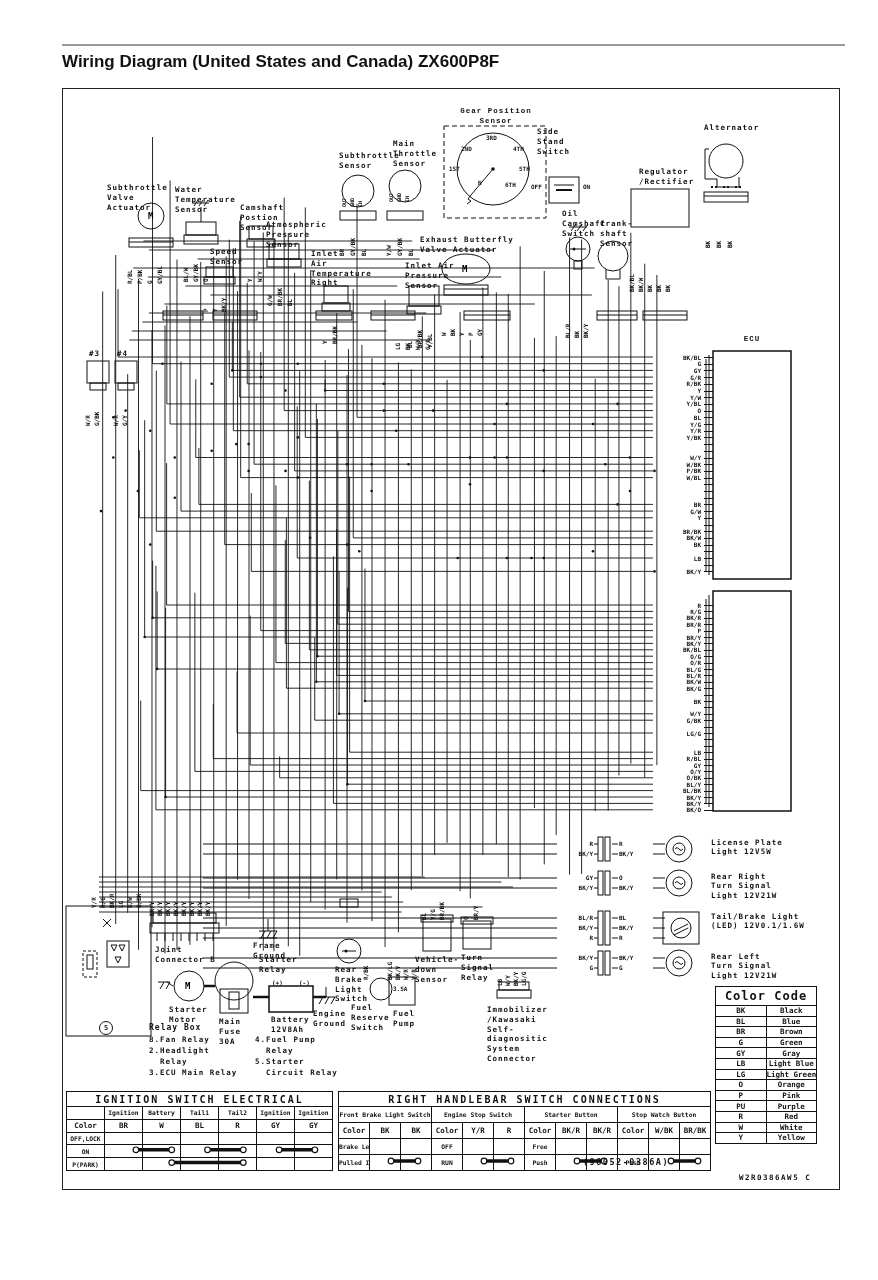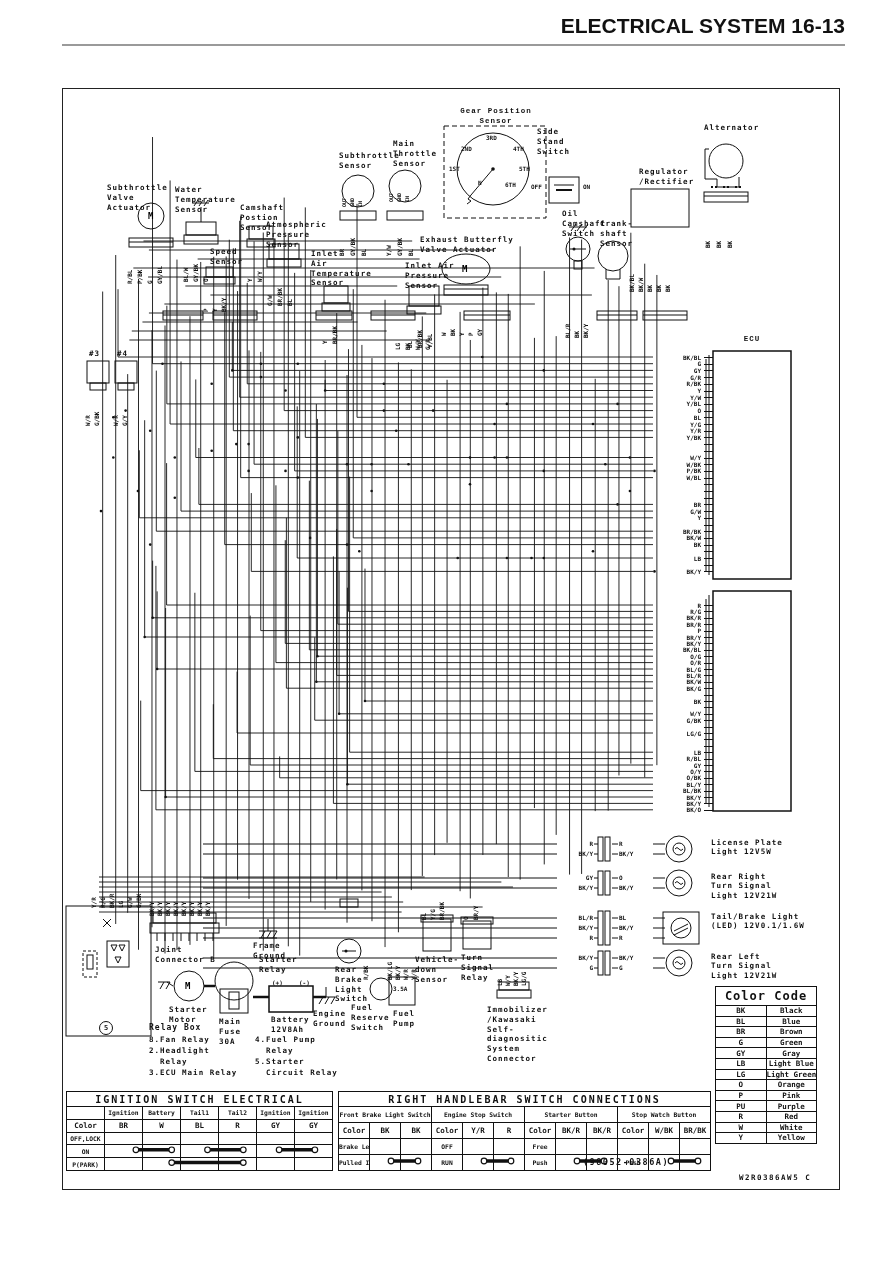--- a/index.html
+++ b/index.html
@@ -28,22 +28,22 @@
   .linksvg{position:absolute;pointer-events:none;z-index:7;}
   .foot{position:absolute;font:bold 8.5px "DejaVu Sans Mono",monospace;letter-spacing:1.5px;z-index:6;}
   .circ5{position:absolute;width:12px;height:12px;border:1px solid #111;border-radius:50%;
          font:bold 7px/12px "DejaVu Sans Mono",monospace;text-align:center;z-index:5;}
   .term{position:absolute;font:bold 6px "DejaVu Sans Mono",monospace;z-index:5;}
 </style>
 </head>
 <body>
 
 <div class="page">
-  <div class="page-title">ELECTRICAL SYSTEM 16-13</div>
   <div class="hrule"></div>
+  <div class="diagram-title">Wiring Diagram (United States and Canada) ZX600P8F</div>
 
   <div class="diagram">
     <svg class="layer" id="mesh">
         <line x1="55.019017951580715" y1="268" x2="590" y2="268" stroke="#111" stroke-width="0.9"></line>
         <line x1="55.019017951580715" y1="268" x2="55.019017951580715" y2="200.20157584380505" stroke="#111" stroke-width="0.9"></line>
         <line x1="89.51982046432776" y1="274.7" x2="590" y2="274.7" stroke="#111" stroke-width="0.9"></line>
         <line x1="89.51982046432776" y1="274.7" x2="89.51982046432776" y2="48.02466448035523" stroke="#111" stroke-width="0.9"></line>
         <line x1="169.3184173287064" y1="281.4" x2="590" y2="281.4" stroke="#111" stroke-width="0.9"></line>
         <line x1="169.3184173287064" y1="281.4" x2="169.3184173287064" y2="232.85656263591397" stroke="#111" stroke-width="0.9"></line>
         <circle cx="169.3184173287064" cy="281.4" r="1.3" fill="#111"></circle>
@@ -441,21 +441,21 @@
 Postion
 Sensor</div>
     <div class="lbl" style="left:203px;top:131px">Atmospheric
 Pressure
 Sensor</div>
     <div class="lbl" style="left:147px;top:158px">Speed
 Sensor</div>
     <div class="lbl" style="left:248px;top:160px">Inlet
 Air
 Temperature
-Sensor</div>
+Right</div>
     <div class="lbl" style="left:276px;top:62px">Subthrottle
 Sensor</div>
     <div class="lbl" style="left:330px;top:50px">Main
 Throttle
 Sensor</div>
     <div class="lbl c" style="left:388px;top:18px;width:90px">Gear Position
 Sensor</div>
     <div class="lbl" style="left:474px;top:38px">Side
 Stand
 Switch</div>

